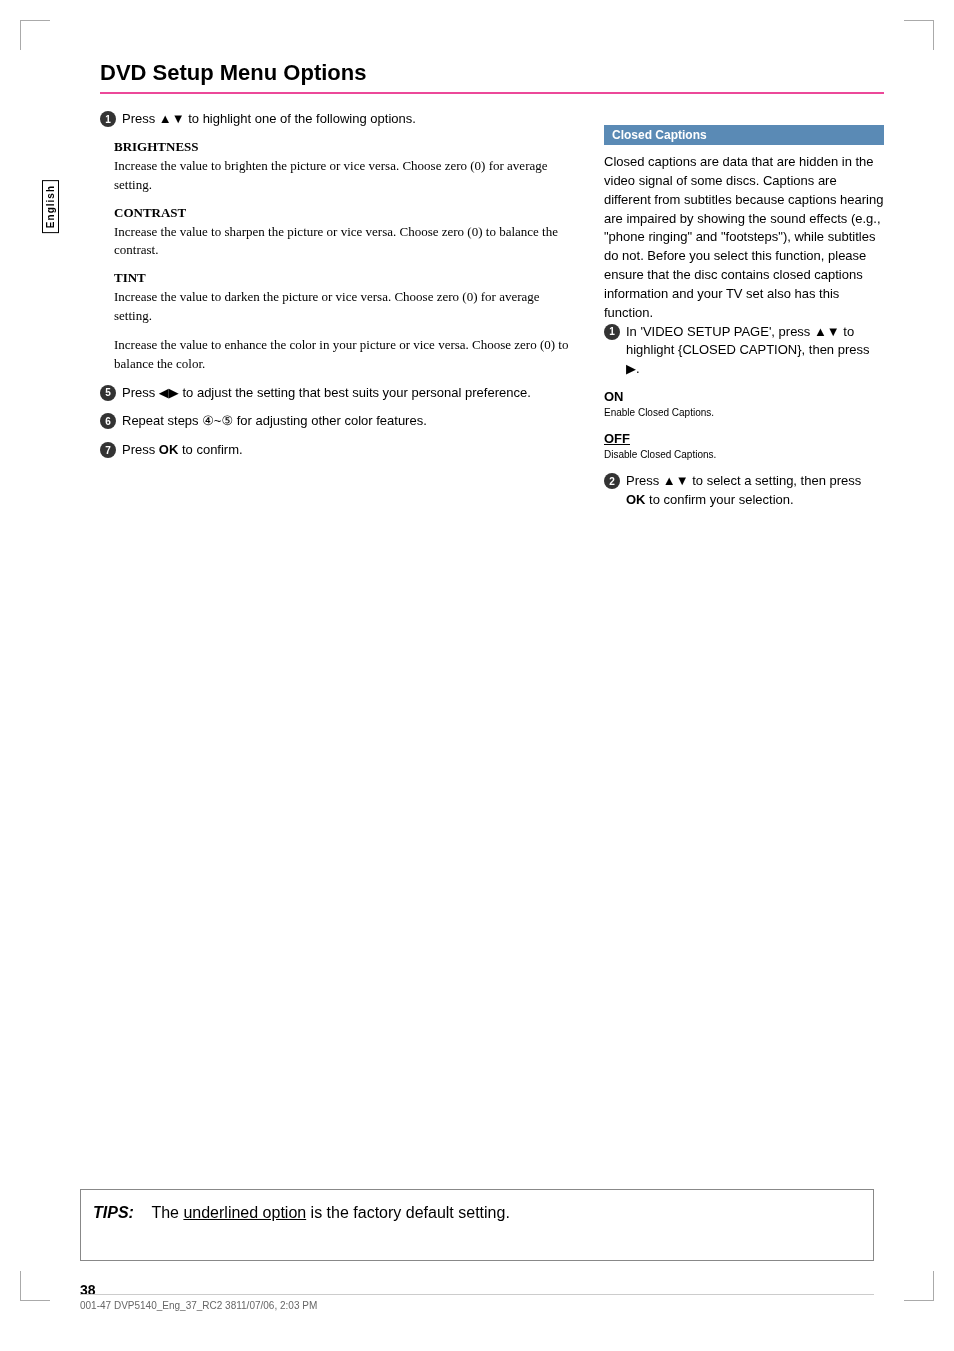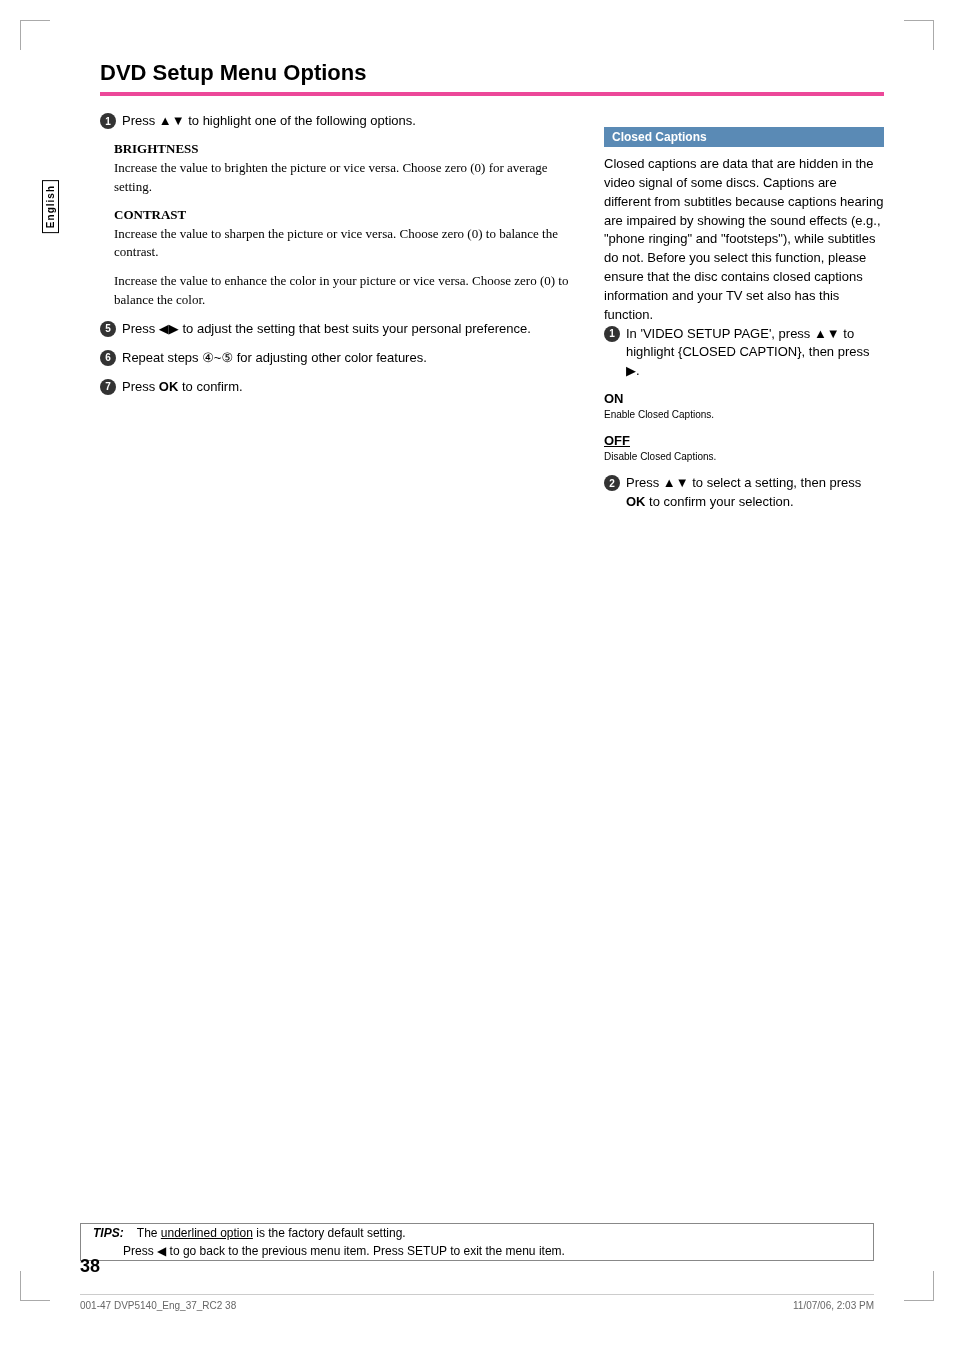--- a/index.html
+++ b/index.html
@@ -49,21 +49,21 @@
       padding: 4px 2px;
       border: 1px solid #000;
     }
 
     .page-title {
       font-size: 22px;
       font-weight: bold;
       color: #000;
       margin-bottom: 10px;
       padding-bottom: 6px;
-      border-bottom: 4px solid #ec4899;
+      border-bottom: 2px solid #ec4899;
     }
 
     .main-content {
       display: flex;
       gap: 30px;
       margin-top: 16px;
     }
 
     .left-column {
       flex: 1;
@@ -170,51 +170,51 @@
       line-height: 1.45;
     }
 
     
     .tips-box {
       position: absolute;
       bottom: 90px;
       left: 80px;
       right: 80px;
       border: 1px solid #888;
-      padding: 0 12px;
-      font-size: 12px;
+      padding: 11px 12px;
+      font-size: 16px;
       line-height: 1.5;
     }
 
     .tips-label {
       font-weight: bold;
       font-style: italic;
     }
 
     .tips-underline {
       text-decoration: underline;
     }
 
     
     .page-number {
       position: absolute;
-      bottom: 74px;
+      bottom: 53px;
       left: 80px;
-      font-size: 18px;
+      font-size: 14px;
       font-weight: bold;
     }
 
     
     .footer-meta {
       position: absolute;
       bottom: 40px;
       left: 80px;
       right: 80px;
       display: flex;
-      justify-content: space-between;
+      justify-content: flex-start;
       font-size: 10px;
       color: #666;
       border-top: 1px solid #ccc;
       padding-top: 5px;
     }
   </style>
 </head>
 <body>
 
 <div class="page-container">
@@ -240,20 +240,24 @@
       <div class="sub-section">
         <div class="sub-section-title">BRIGHTNESS</div>
         <div class="sub-section-text">Increase the value to brighten the picture or vice versa. Choose zero (0) for average setting.</div>
       </div>
 
       <div class="sub-section">
         <div class="sub-section-title">CONTRAST</div>
         <div class="sub-section-text">Increase the value to sharpen the picture or vice versa.  Choose zero (0) to balance the contrast.</div>
       </div>
 
+      <div class="sub-section">
+        <div class="sub-section-title">TINT</div>
+        <div class="sub-section-text">Increase the value to darken the picture or vice versa.  Choose zero (0) for average setting.</div>
+      </div>
 
       <div class="sub-section">
         <div class="sub-section-text">Increase the value to enhance the color in your picture or vice versa. Choose zero (0) to balance the color.</div>
       </div>
 
       <div class="step-item">
         <span class="step-number">5</span>
         <span class="step-text">Press ◀▶ to adjust the setting that best suits your personal preference.</span>
       </div>
 
@@ -298,21 +302,20 @@
     </div>
 
   </div>
 
   <div class="tips-box">
     <span class="tips-label">TIPS:</span>
     &nbsp;&nbsp;
     <span>The <span class="tips-underline">underlined option</span> is the factory default setting.</span>
     <br>
     &nbsp;&nbsp;&nbsp;&nbsp;&nbsp;&nbsp;&nbsp;&nbsp;
-    <span>Press ◀ to go back to the previous menu item. Press SETUP to exit the menu item.</span>
   </div>
 
   <div class="page-number">38</div>
 
   <div class="footer-meta">
     <span>001-47 DVP5140_Eng_37_RC2          38</span>
     <span>11/07/06, 2:03 PM</span>
   </div>
 
 </div>

